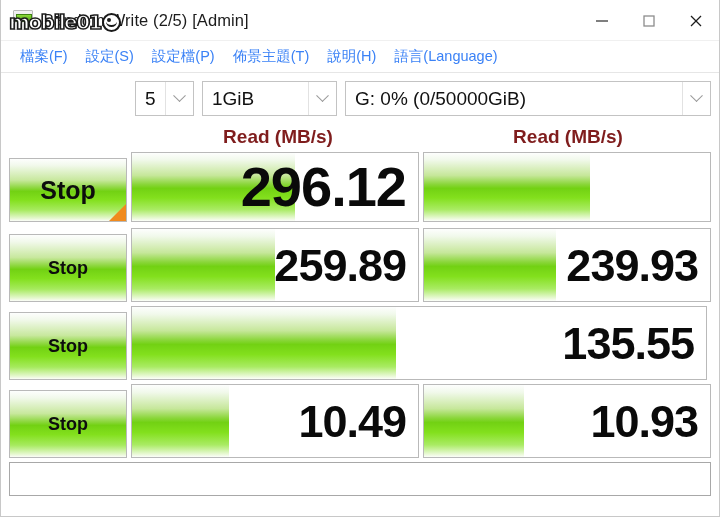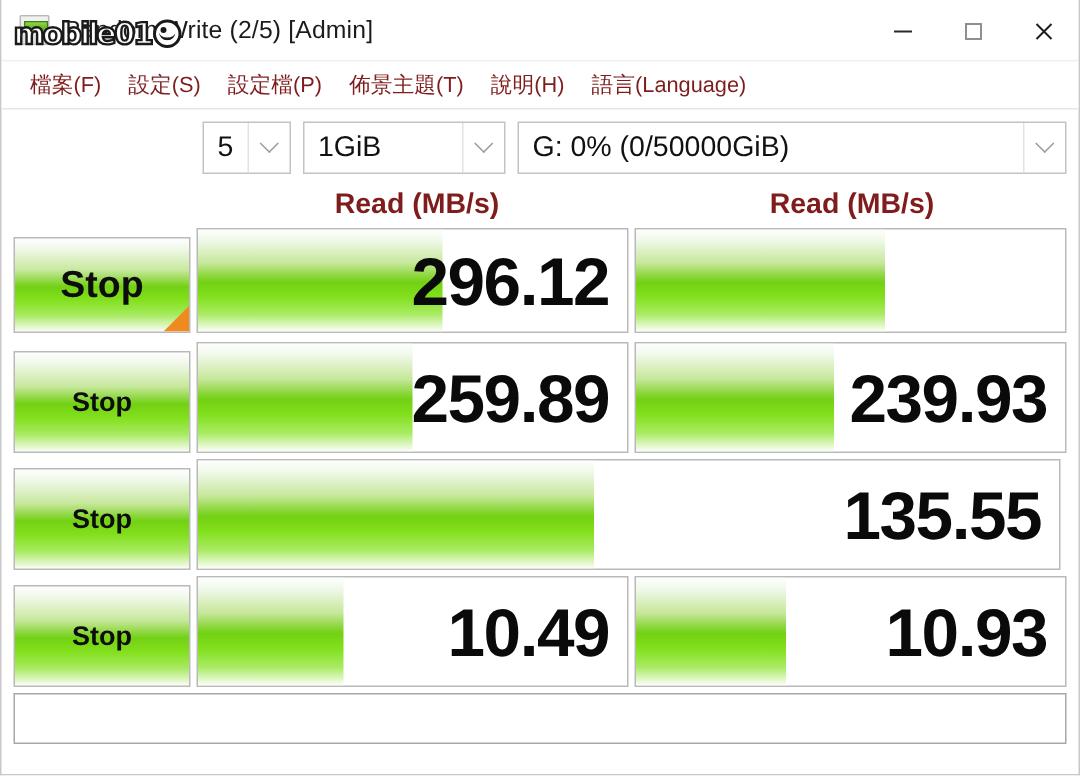--- a/index.html
+++ b/index.html
@@ -118,21 +118,21 @@
   .menubar {
     height: 32px;
     display: flex;
     align-items: center;
     padding-left: 10px;
     background: #ffffff;
     border-bottom: 1px solid #e6e6e6;
   }
   .menu-item {
     font-size: 14.5px;
-    color: #7f1d1d;
+    color: #3b82f6;
     padding: 2px 9px;
     white-space: nowrap;
     cursor: default;
   }
 
   
   .body {
     padding: 7px 8px 8px 8px;
   }
 
@@ -280,21 +280,21 @@
   .val {
     position: relative;
     z-index: 2;
     font-size: 45px;
     font-weight: bold;
     color: #0a0a0a;
     letter-spacing: -1px;
     padding-right: 12px;
     line-height: 1;
   }
-  .row.first .val { font-size: 45px; }
+  .row.first .val { font-size: 56px; }
 
   
   .statusbox {
     margin-top: 3px;
     height: 34px;
     border: 1px solid #a8a8a8;
     background: #ffffff;
   }
   .status-text {
     font-size: 13px;

